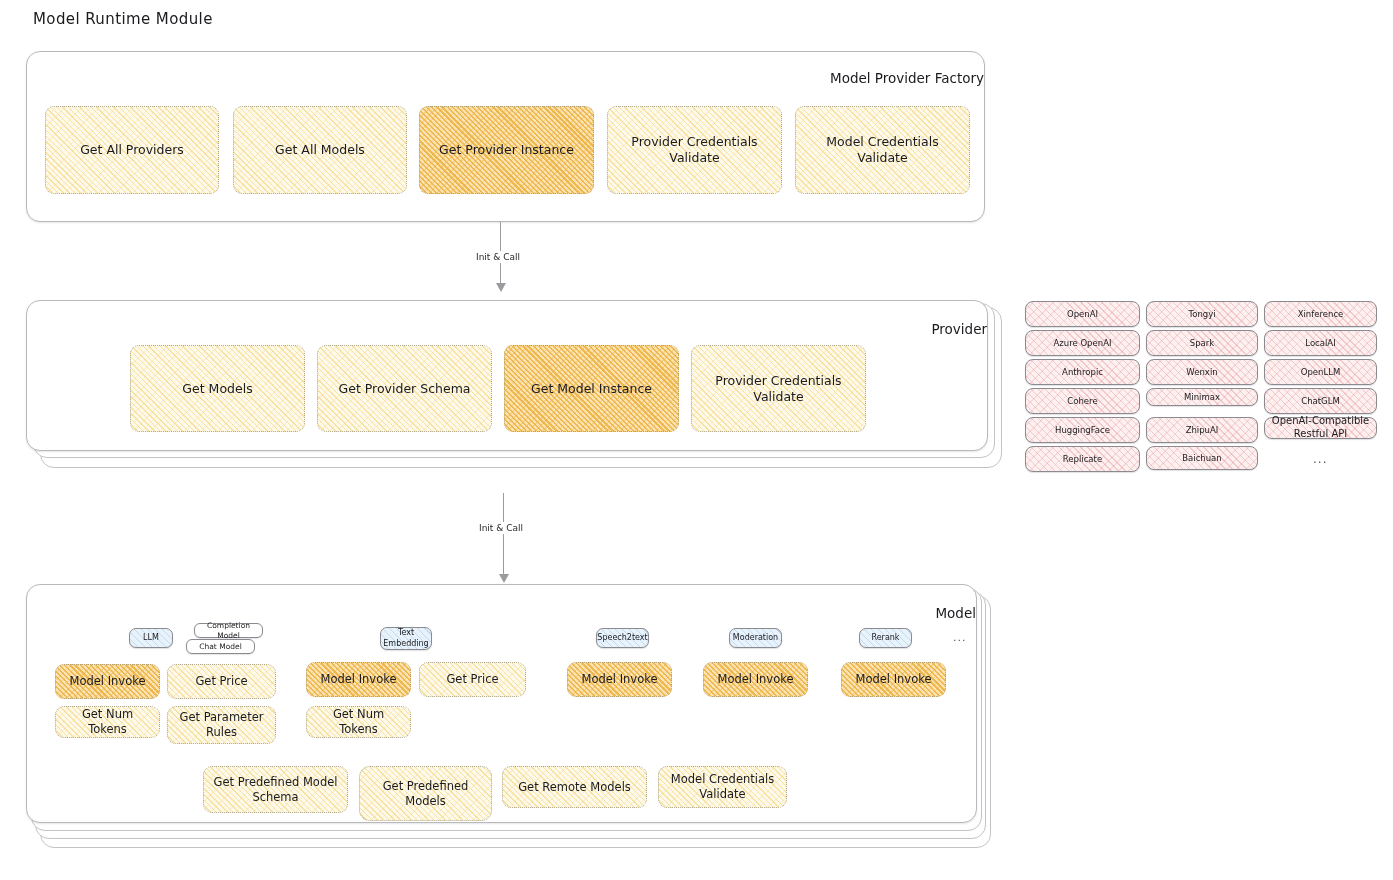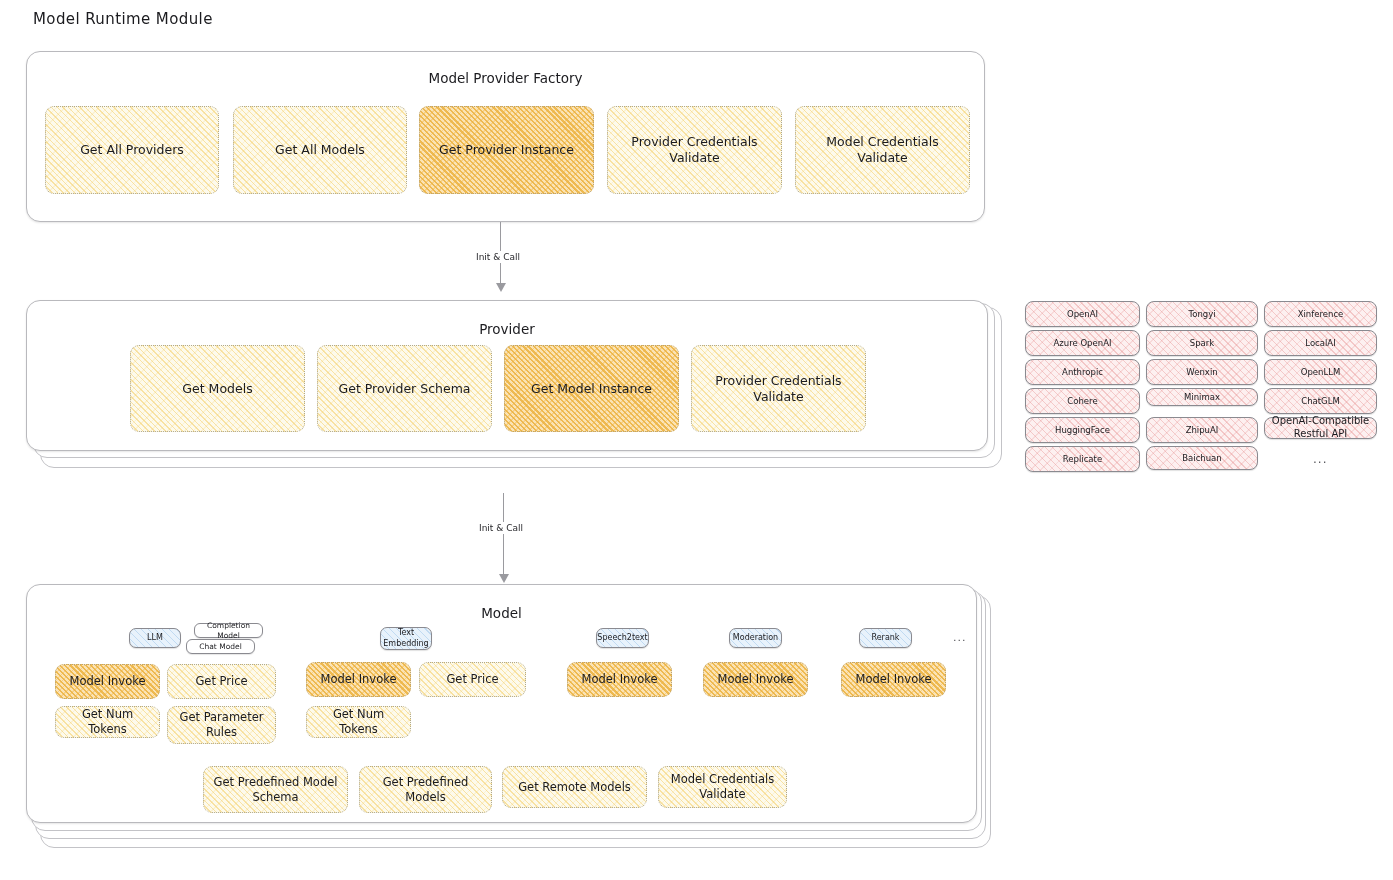--- a/index.html
+++ b/index.html
@@ -29,21 +29,21 @@
   .panel {
     position: absolute;
     background: #ffffff;
     border: 1.2px solid #b9b9bd;
     border-radius: 14px;
     box-shadow: 0 1px 2px rgba(0,0,0,.10);
   }
   .panel-title {
     position: absolute;
     left: 0; right: 0;
-    text-align: center;
+    text-align: right;
     font-size: 13.5px;
     color: #1b1b1f;
   }
   
   .stack {
     position: absolute;
     background: #ffffff;
     border: 1.2px solid #c3c3c7;
     border-radius: 14px;
   }
@@ -222,21 +222,21 @@
   <div class="arrow-head" style="left:499px; top:574px;"></div>
   <div class="arrow-label" style="left:475px; top:522px;">Init &amp; Call</div>
 
   <div class="stack" style="left:40px; top:595px; width:951px; height:253px;"></div>
   <div class="stack" style="left:35px; top:591px; width:951px; height:248px;"></div>
   <div class="stack" style="left:31px; top:588px; width:951px; height:243px;"></div>
   <div class="panel" style="left:26px; top:584px; width:951px; height:239px;">
     <div class="panel-title" style="top:20px;">Model</div>
   </div>
 
-  <div class="chip b" style="left:129px; top:628px; width:52px; height:20px;">LLM</div>
+  <div class="chip b" style="left:129px; top:628px; width:44px; height:20px;">LLM</div>
   <div class="chip w" style="left:186px; top:623px; width:69px; height:15px;margin-left:8px;">Completion Model</div>
   <div class="chip w" style="left:186px; top:639px; width:69px; height:15px;">Chat Model</div>
   <div class="chip o f12" style="left:55px; top:664px; width:105px; height:35px;">Model Invoke</div>
   <div class="chip y f12" style="left:167px; top:664px; width:109px; height:35px;">Get Price</div>
   <div class="chip y f12" style="left:55px; top:706px; width:105px; height:32px;">Get Num Tokens</div>
   <div class="chip y f12" style="left:167px; top:706px; width:109px; height:38px;">Get Parameter Rules</div>
 
   <div class="chip b" style="left:380px; top:627px; width:52px; height:23px;">Text Embedding</div>
   <div class="chip o f12" style="left:306px; top:662px; width:105px; height:35px;">Model Invoke</div>
   <div class="chip y f12" style="left:419px; top:662px; width:107px; height:35px;">Get Price</div>
@@ -246,17 +246,17 @@
   <div class="chip o f12" style="left:567px; top:662px; width:105px; height:35px;">Model Invoke</div>
 
   <div class="chip b" style="left:729px; top:628px; width:53px; height:20px;">Moderation</div>
   <div class="chip o f12" style="left:703px; top:662px; width:105px; height:35px;">Model Invoke</div>
 
   <div class="chip b" style="left:859px; top:628px; width:53px; height:20px;">Rerank</div>
   <div class="chip o f12" style="left:841px; top:662px; width:105px; height:35px;">Model Invoke</div>
   <div class="ellipsis" style="left:953px; top:631px; font-size:11px;">...</div>
 
   <div class="chip y f12" style="left:203px; top:766px; width:145px; height:47px;">Get Predefined Model Schema</div>
-  <div class="chip y f12" style="left:359px; top:766px; width:133px; height:47px;">Get Predefined Models</div>
+  <div class="chip y f12" style="left:359px; top:766px; width:133px; height:55px;border-radius:11px;">Get Predefined Models</div>
   <div class="chip y f12" style="left:502px; top:766px; width:145px; height:42px;">Get Remote Models</div>
   <div class="chip y f12" style="left:658px; top:766px; width:129px; height:42px;">Model Credentials Validate</div>
 
 </div>
 
 </body></html>

